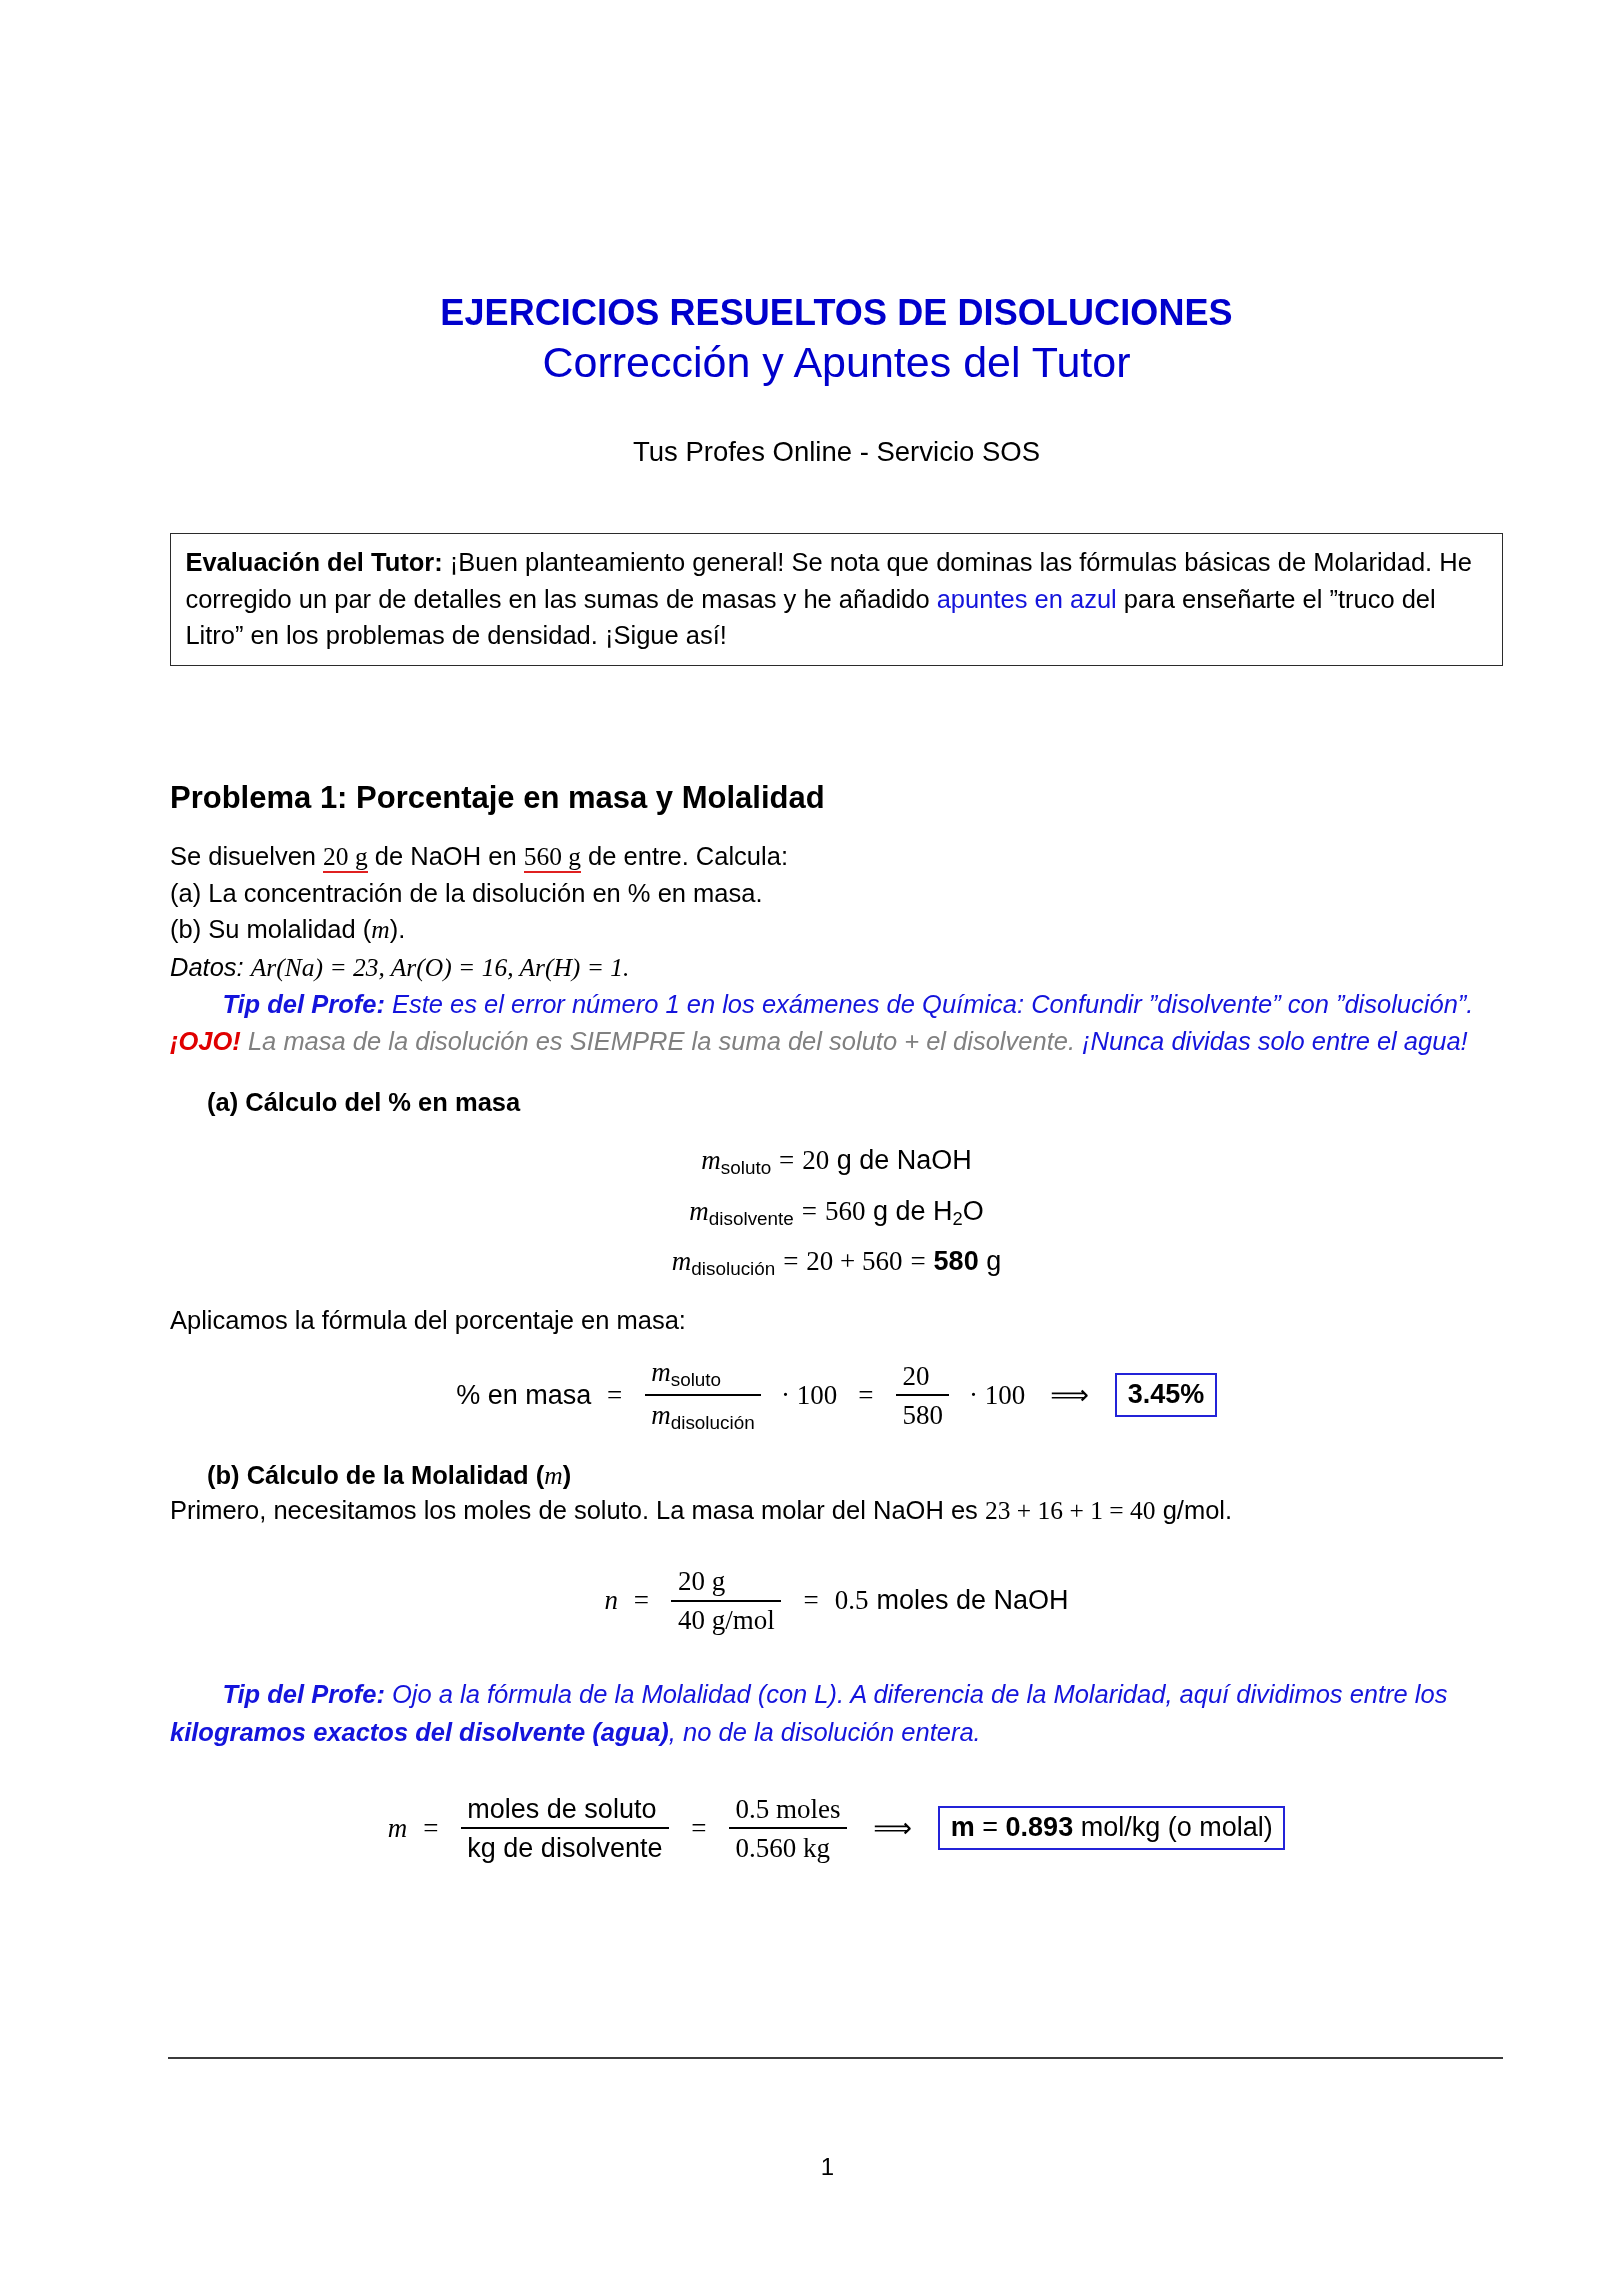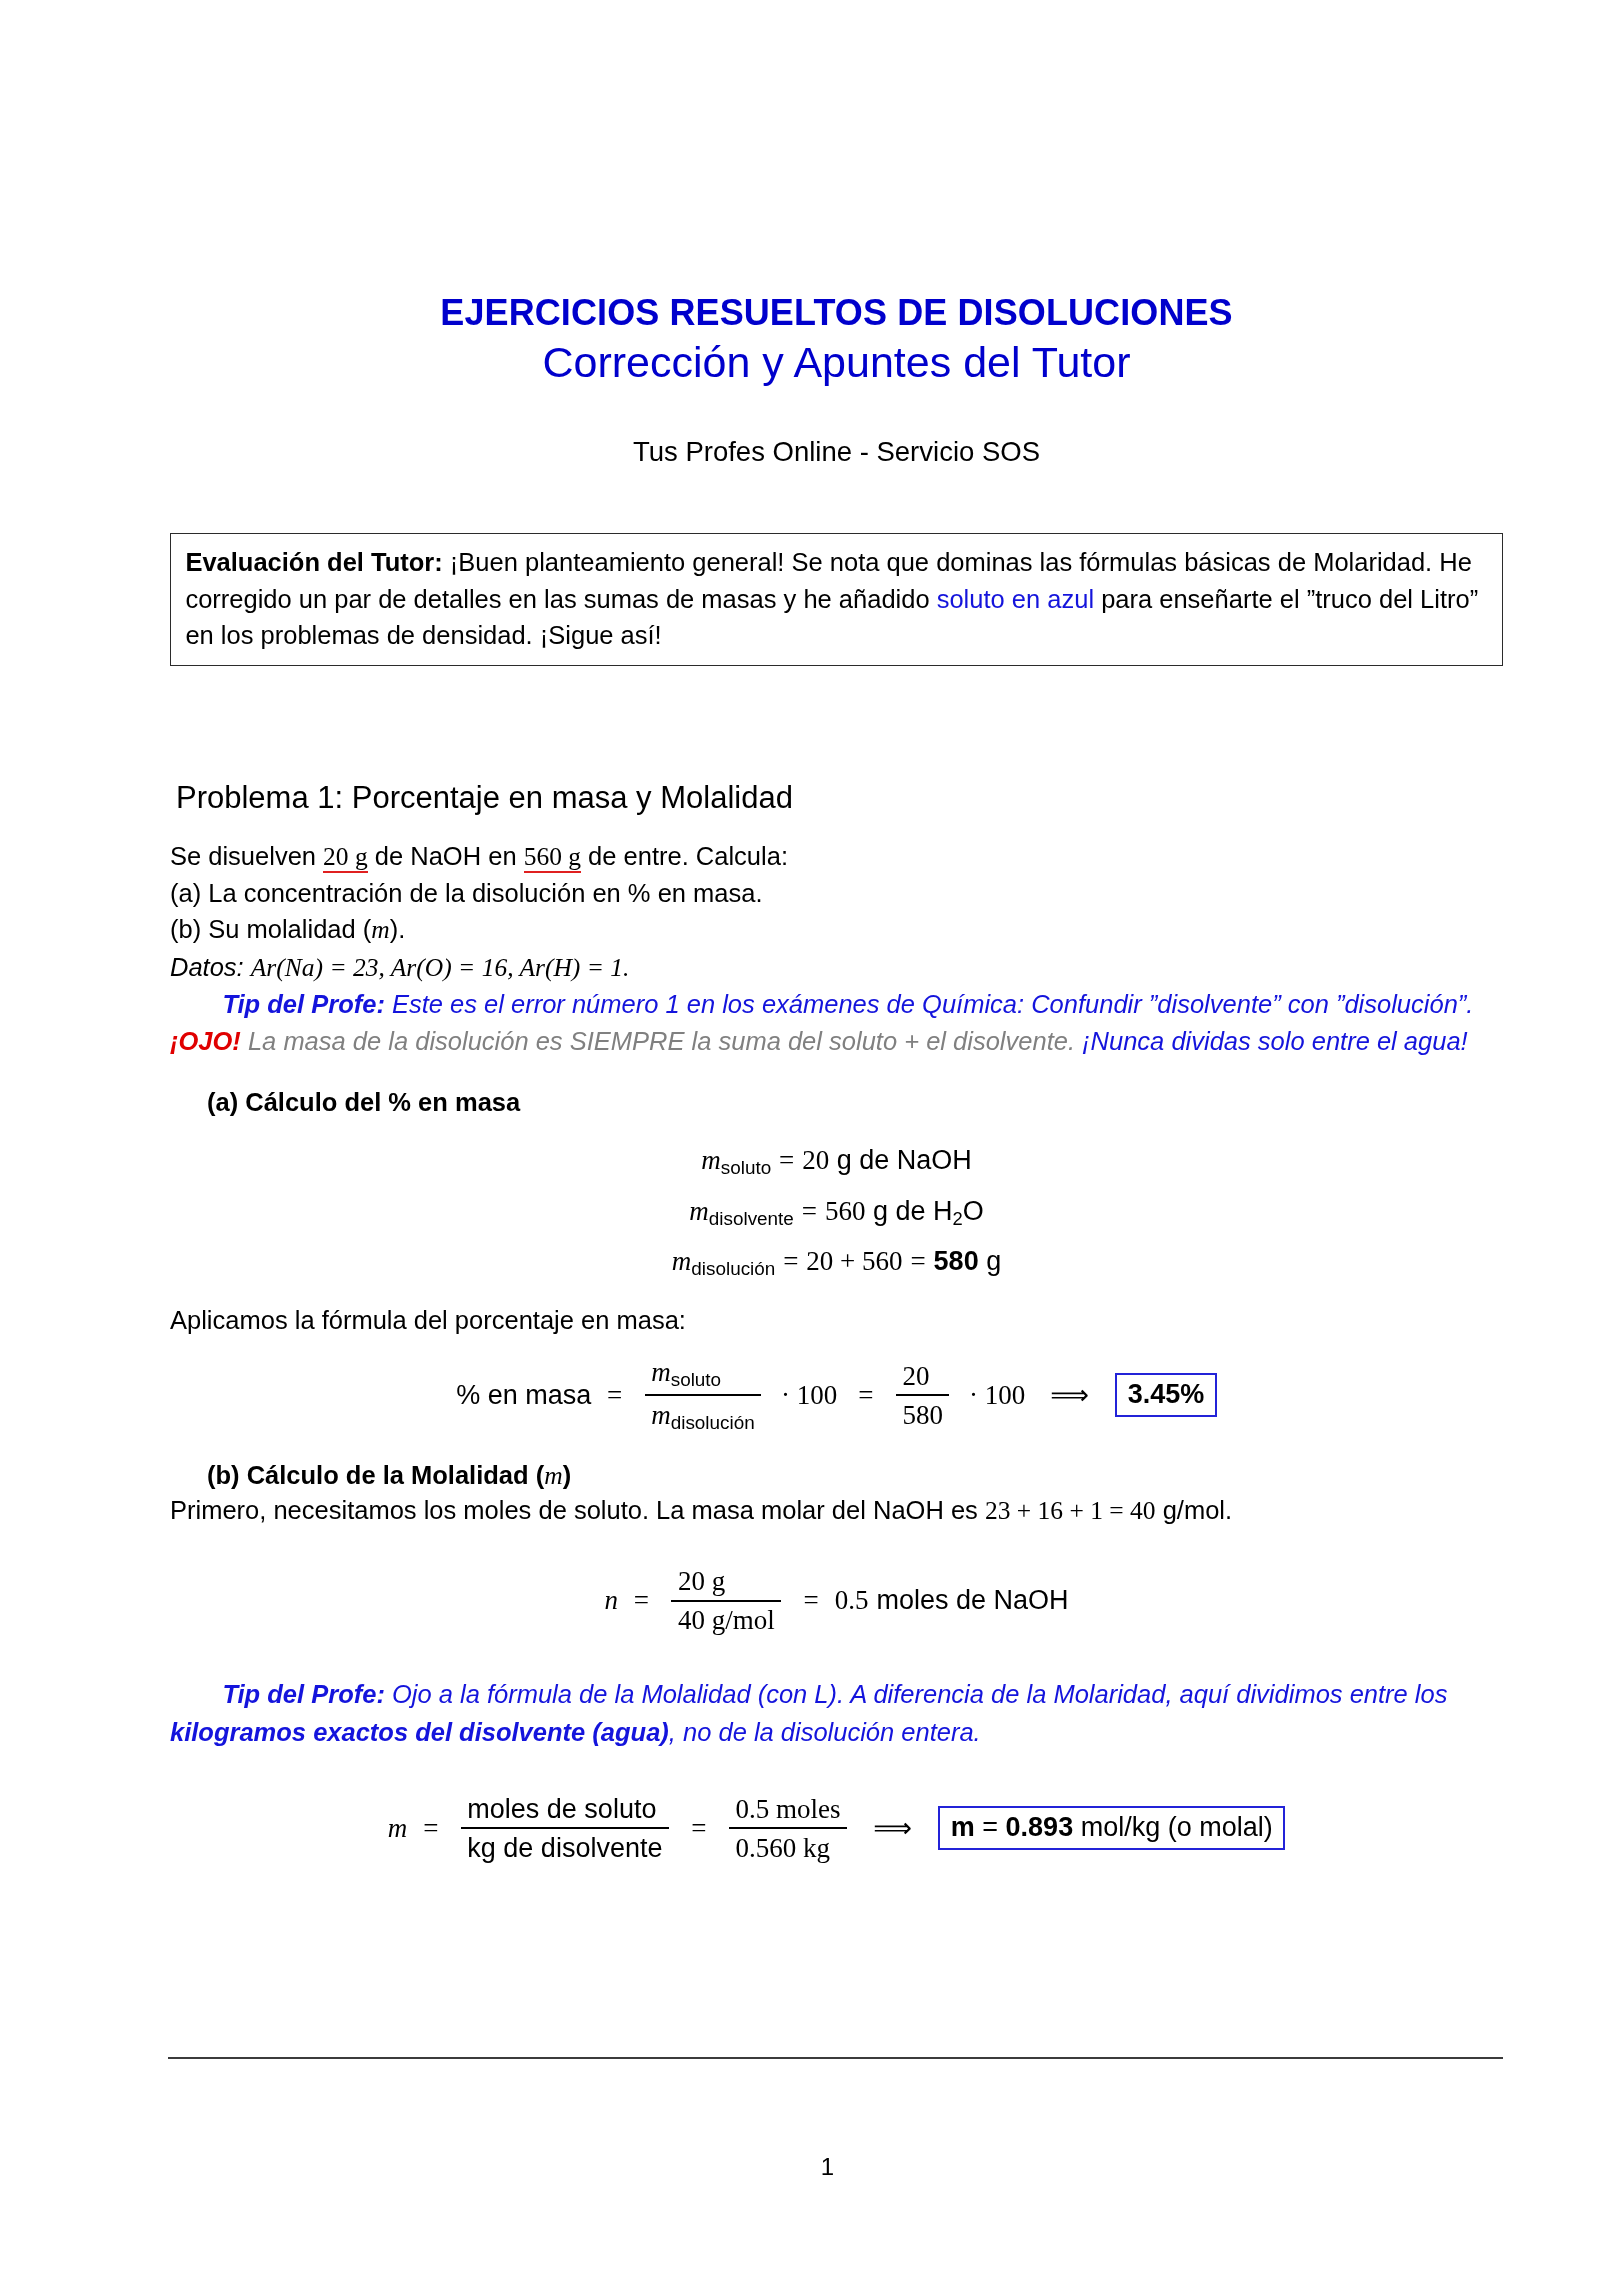--- a/index.html
+++ b/index.html
@@ -66,22 +66,22 @@
     line-height: 1.42;
     color: #000000;
     text-align: left;
   }
   .eval-text b { font-weight: bold; }
   .blue { color: #1414dc; }
 
   
   h2.section-heading {
     font-size: 31px;
-    font-weight: normal;
-    margin: 6px;
+    font-weight: bold;
+    margin: 0;
     padding: 0;
     line-height: 1.2;
     color: #000000;
   }
   .heading-wrap { margin-top: 113px; }
 
   
   .para {
     font-size: 25.5px;
     line-height: 1.42;
@@ -208,21 +208,21 @@
 <div class="page">
   <div class="content">
 
     <div class="title-block">
       <div class="doc-title">EJERCICIOS RESUELTOS DE DISOLUCIONES</div>
       <div class="doc-subtitle">Corrección y Apuntes del Tutor</div>
       <div class="doc-byline">Tus Profes Online - Servicio SOS</div>
     </div>
 
     <div class="eval-box">
-      <div class="eval-text"><b>Evaluación del Tutor:</b><span> ¡Buen planteamiento general! Se nota que dominas las fórmulas básicas de Molaridad. He corregido un par de detalles en las sumas de masas y he añadido </span><span class="blue">soluto en azul</span><span> para enseñarte el ”truco del Litro” en los problemas de densidad. ¡Sigue así!</span></div>
+      <div class="eval-text"><b>Evaluación del Tutor:</b><span> ¡Buen planteamiento general! Se nota que dominas las fórmulas básicas de Molaridad. He corregido un par de detalles en las sumas de masas y he añadido </span><span class="blue">apuntes en azul</span><span> para enseñarte el ”truco del Litro” en los problemas de densidad. ¡Sigue así!</span></div>
     </div>
 
     <div class="heading-wrap">
       <h2 class="section-heading">Problema 1: Porcentaje en masa y Molalidad</h2>
     </div>
 
     <div class="para"><span>Se disuelven </span><span class="uline-red"><span class="num-s">20 g</span></span><span> de NaOH en </span><span class="uline-red"><span class="num-s">560 g</span></span><span> de entre. Calcula:</span></div>
 
     <div class="para tight">(a) La concentración de la disolución en % en masa.</div>
 

